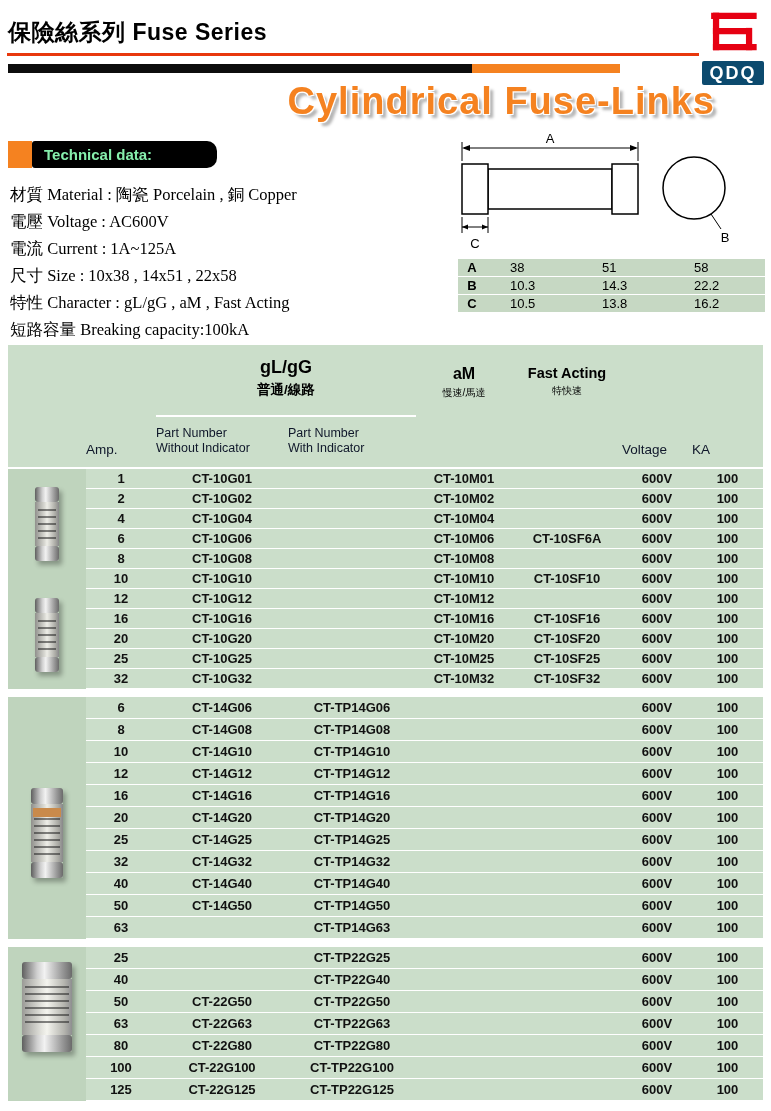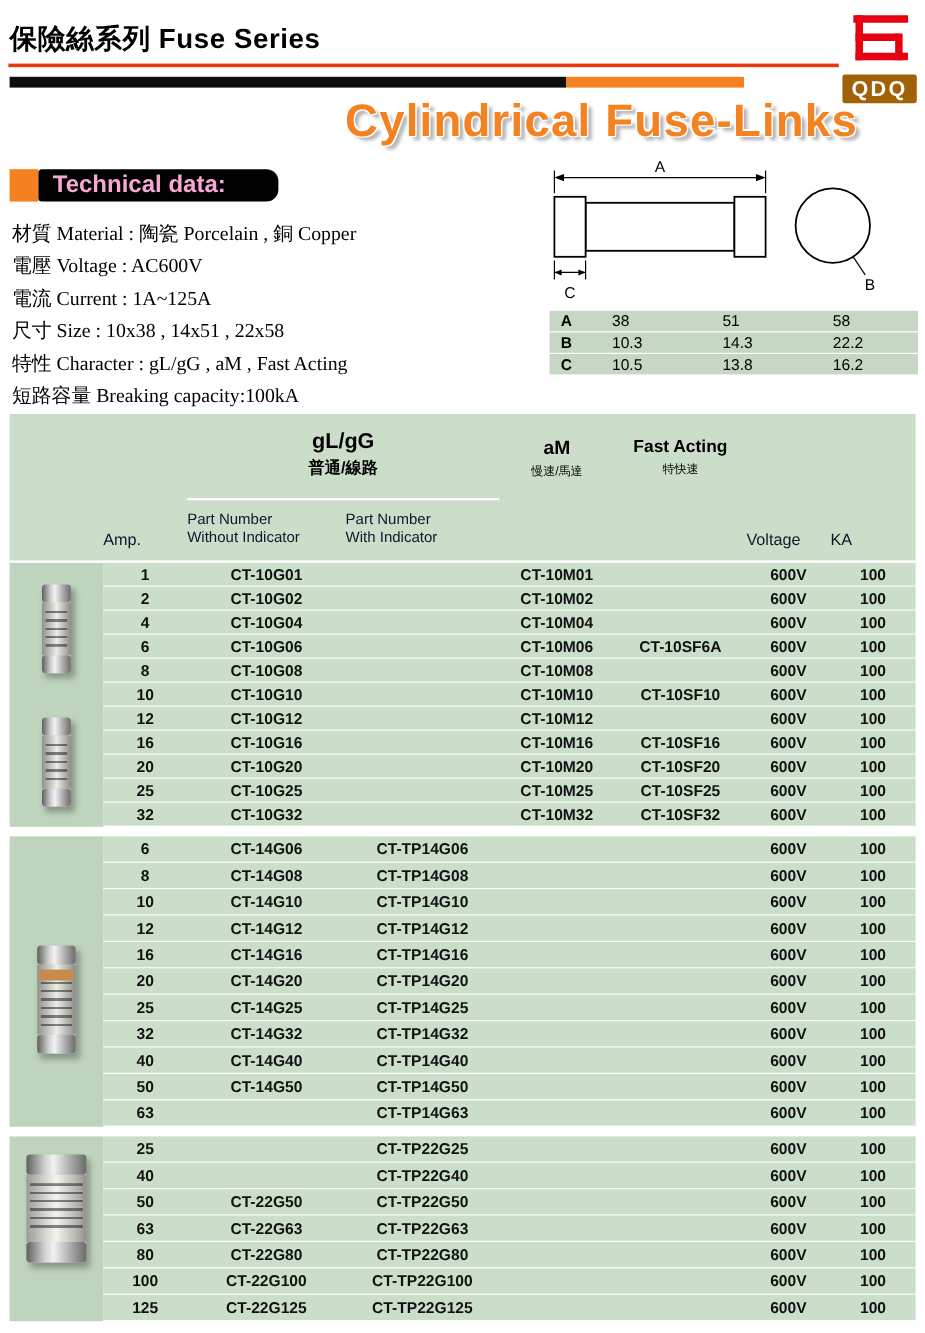--- a/index.html
+++ b/index.html
@@ -9,31 +9,31 @@
   }
   .abs{position:absolute;}
 
   
   .series-title{left:8px;top:17px;font-size:23px;font-weight:bold;letter-spacing:.5px;white-space:nowrap;}
   .red-rule{left:7px;top:53px;width:692px;height:3px;background:#e8380d;}
   .bar-black{left:8px;top:64px;width:464px;height:9px;background:#0d0d0d;}
   .bar-orange{left:472px;top:64px;width:148px;height:9px;background:#f58220;}
 
   .qdq-logo{left:702px;top:7px;width:62px;height:80px;text-align:center;}
-  .qdq-box{margin-top:2px;width:62px;height:24px;background:#a16207;border-radius:2px;
+  .qdq-box{margin-top:2px;width:62px;height:24px;background:#0c4a6e;border-radius:2px;
     color:#fff;font-weight:bold;font-size:18px;line-height:24px;letter-spacing:2px;}
 
   .main-title{left:55px;top:80px;width:660px;text-align:right;margin:0;
     font-size:38px;font-weight:bold;letter-spacing:1px;color:#f58220;
     text-shadow:-1px -1px 0 #fff,1px -1px 0 #fff,-1px 1px 0 #fff,1px 1px 0 #fff,4px 4px 3px #b3b3b3;}
 
   
   .td-orange{left:8px;top:141px;width:24px;height:27px;background:#f58220;}
-  .td-box{left:32px;top:141px;width:200px;height:27px;background:#000;border-radius:3px 10px 10px 3px;
-    color:#f9a8d4;font-weight:bold;font-size:20px;line-height:27px;padding-left:12px;box-sizing:border-box;}
+  .td-box{left:32px;top:141px;width:185px;height:27px;background:#000;border-radius:3px 10px 10px 3px;
+    color:#86efac;font-weight:bold;font-size:15px;line-height:27px;padding-left:12px;box-sizing:border-box;}
   .specs{left:10px;top:181px;width:445px;font-family:"Liberation Serif","DejaVu Serif",serif;
     font-size:16.5px;line-height:27px;color:#000;}
 
   
   .diagram{left:452px;top:130px;width:315px;height:126px;}
   .diagram svg text{font-family:"Liberation Sans",sans-serif;font-size:13px;fill:#000;}
 
   
   .dimtable{left:458px;top:259px;width:307px;font-size:13px;}
   .dimrow{display:flex;height:17px;line-height:17px;background:#c6d8c3;margin-bottom:1px;}

